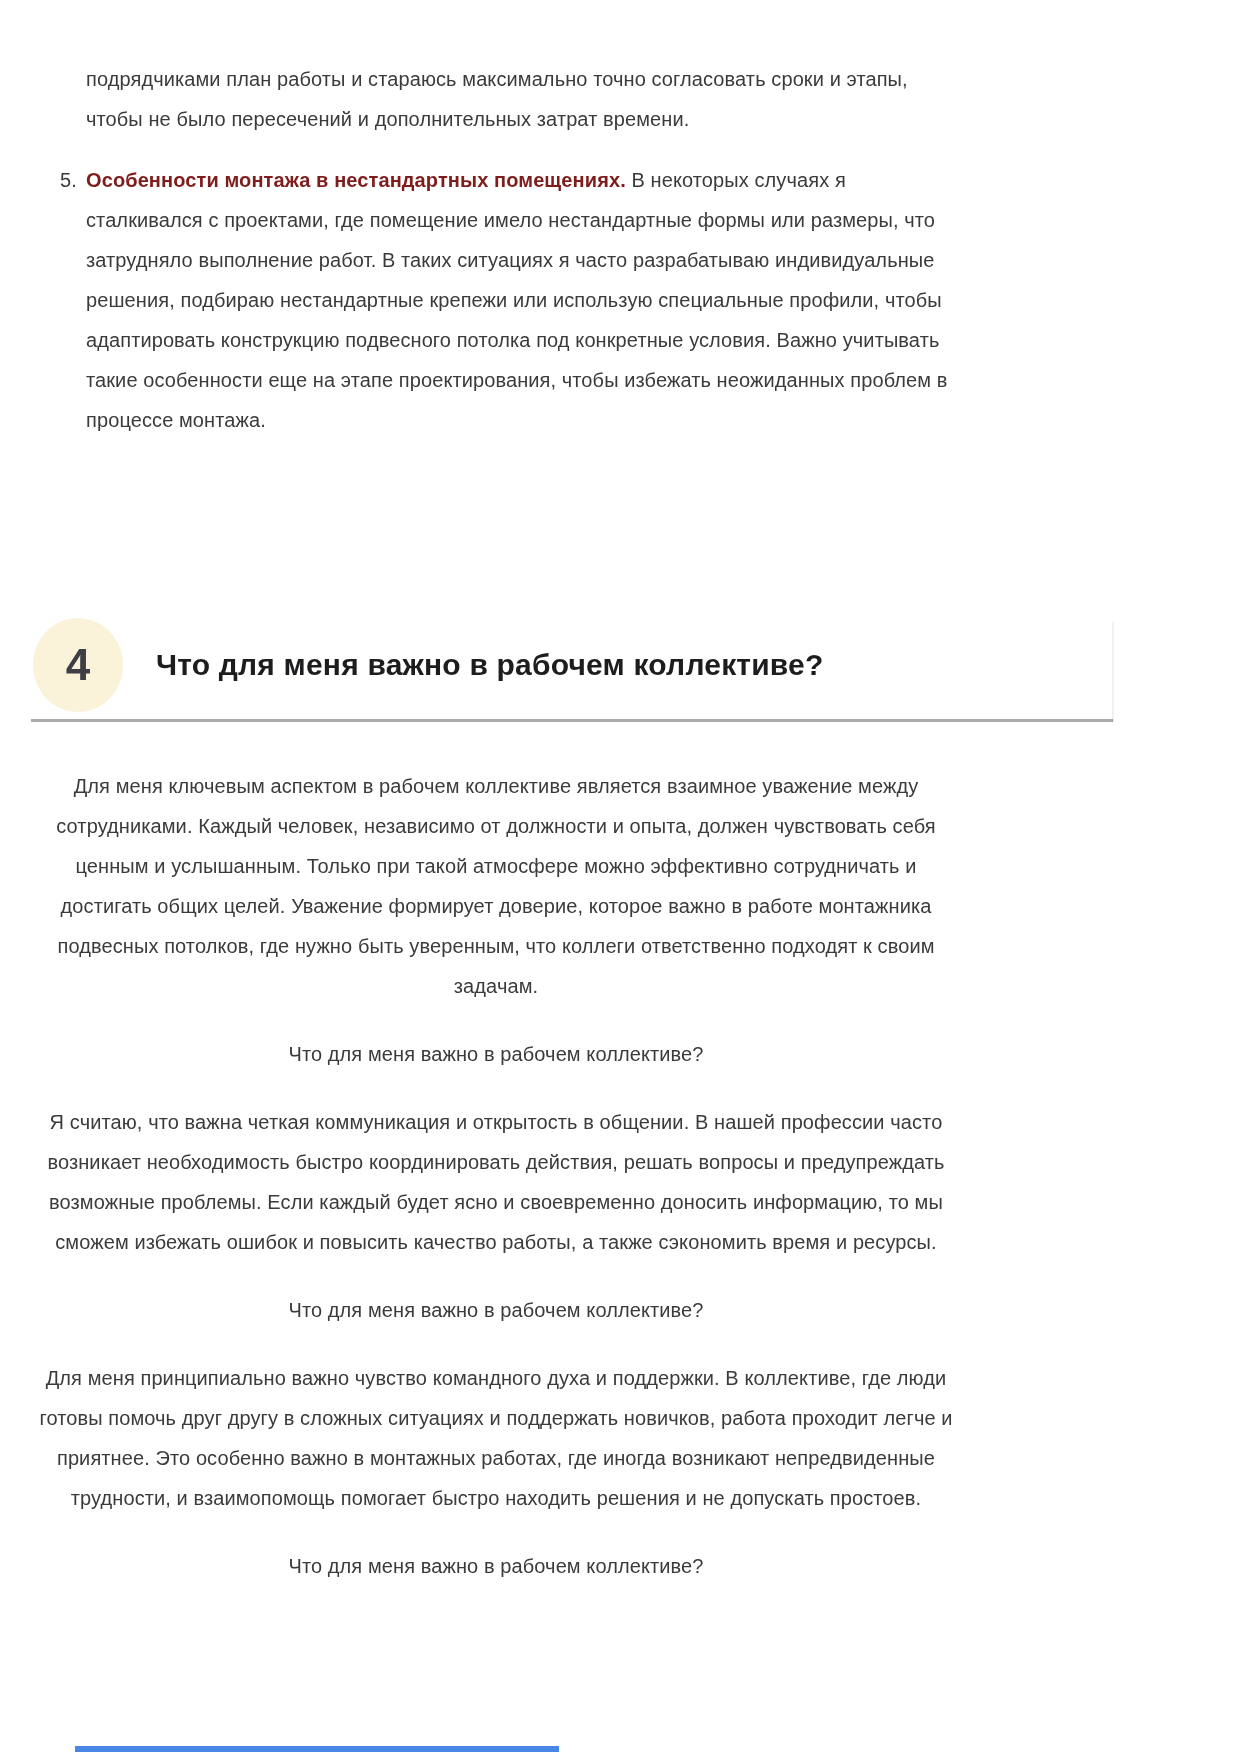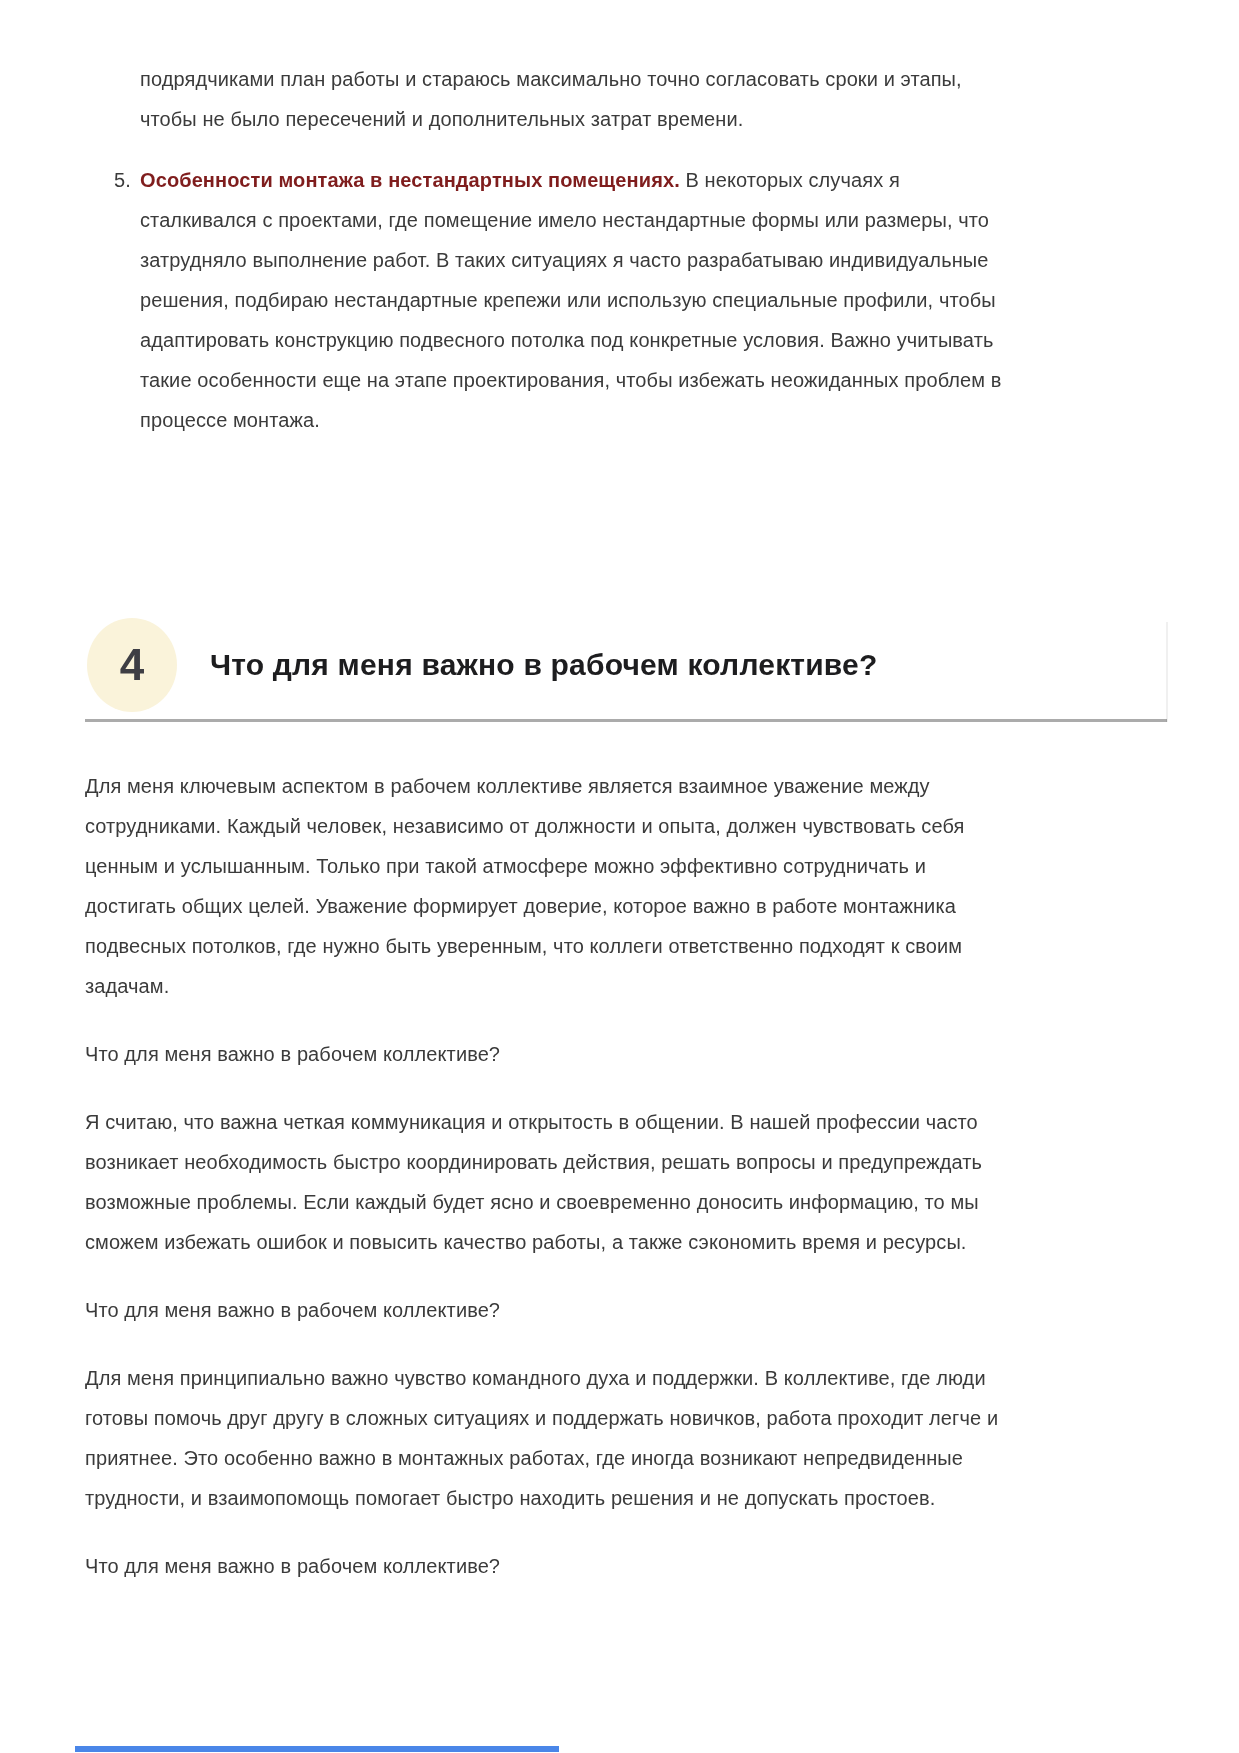--- a/index.html
+++ b/index.html
@@ -6,23 +6,22 @@
   .page {
     position:relative;
     width:1239px; height:1753px;
     background:#ffffff;
     font-family:"Liberation Sans","DejaVu Sans",sans-serif;
     color:#3b3b3b;
     overflow:hidden;
   }
   .content {
     position:absolute; inset:0;
-    padding:59px 0 0 68px;
+    padding:59px 0 0 31px;
     box-sizing:border-box;
-    margin-left:17px;
   }
   .bodytext { font-size:20px; line-height:40px; letter-spacing:0.1px; }
 
   
   .li-cont { margin:0 0 0 55px; max-width:875px; }
   .li { display:flex; margin-top:21px; max-width:935px; }
   .li-num { flex:0 0 55px; padding-left:29px; box-sizing:border-box; }
   .li-body { margin:0; max-width:875px; }
   .li-lead { font-weight:bold; color:#7f1d1d; }
 
@@ -42,21 +41,21 @@
     font-size:30px; font-weight:bold; color:#1d1d1f;
     letter-spacing:0.2px; line-height:1.25;
   }
   .divider { width:1082px; height:3px; background:#ababab; margin-top:7px; }
   .header-wrap::after {
     content:""; position:absolute; right:-1px; top:4px; bottom:0;
     width:2px; background:rgba(0,0,0,0.06);
   }
 
   
-  .para { margin:28px 0 0 0; max-width:930px; }
+  .para { margin:28px 0 0 0; max-width:930px;text-align:center; }
   .para.first { margin-top:44px; }
 
   
   .blue-bar {
     position:absolute; left:75px; bottom:1px;
     width:484px; height:6px;
     background:#4a86e8;
   }
 </style>
 </head>

